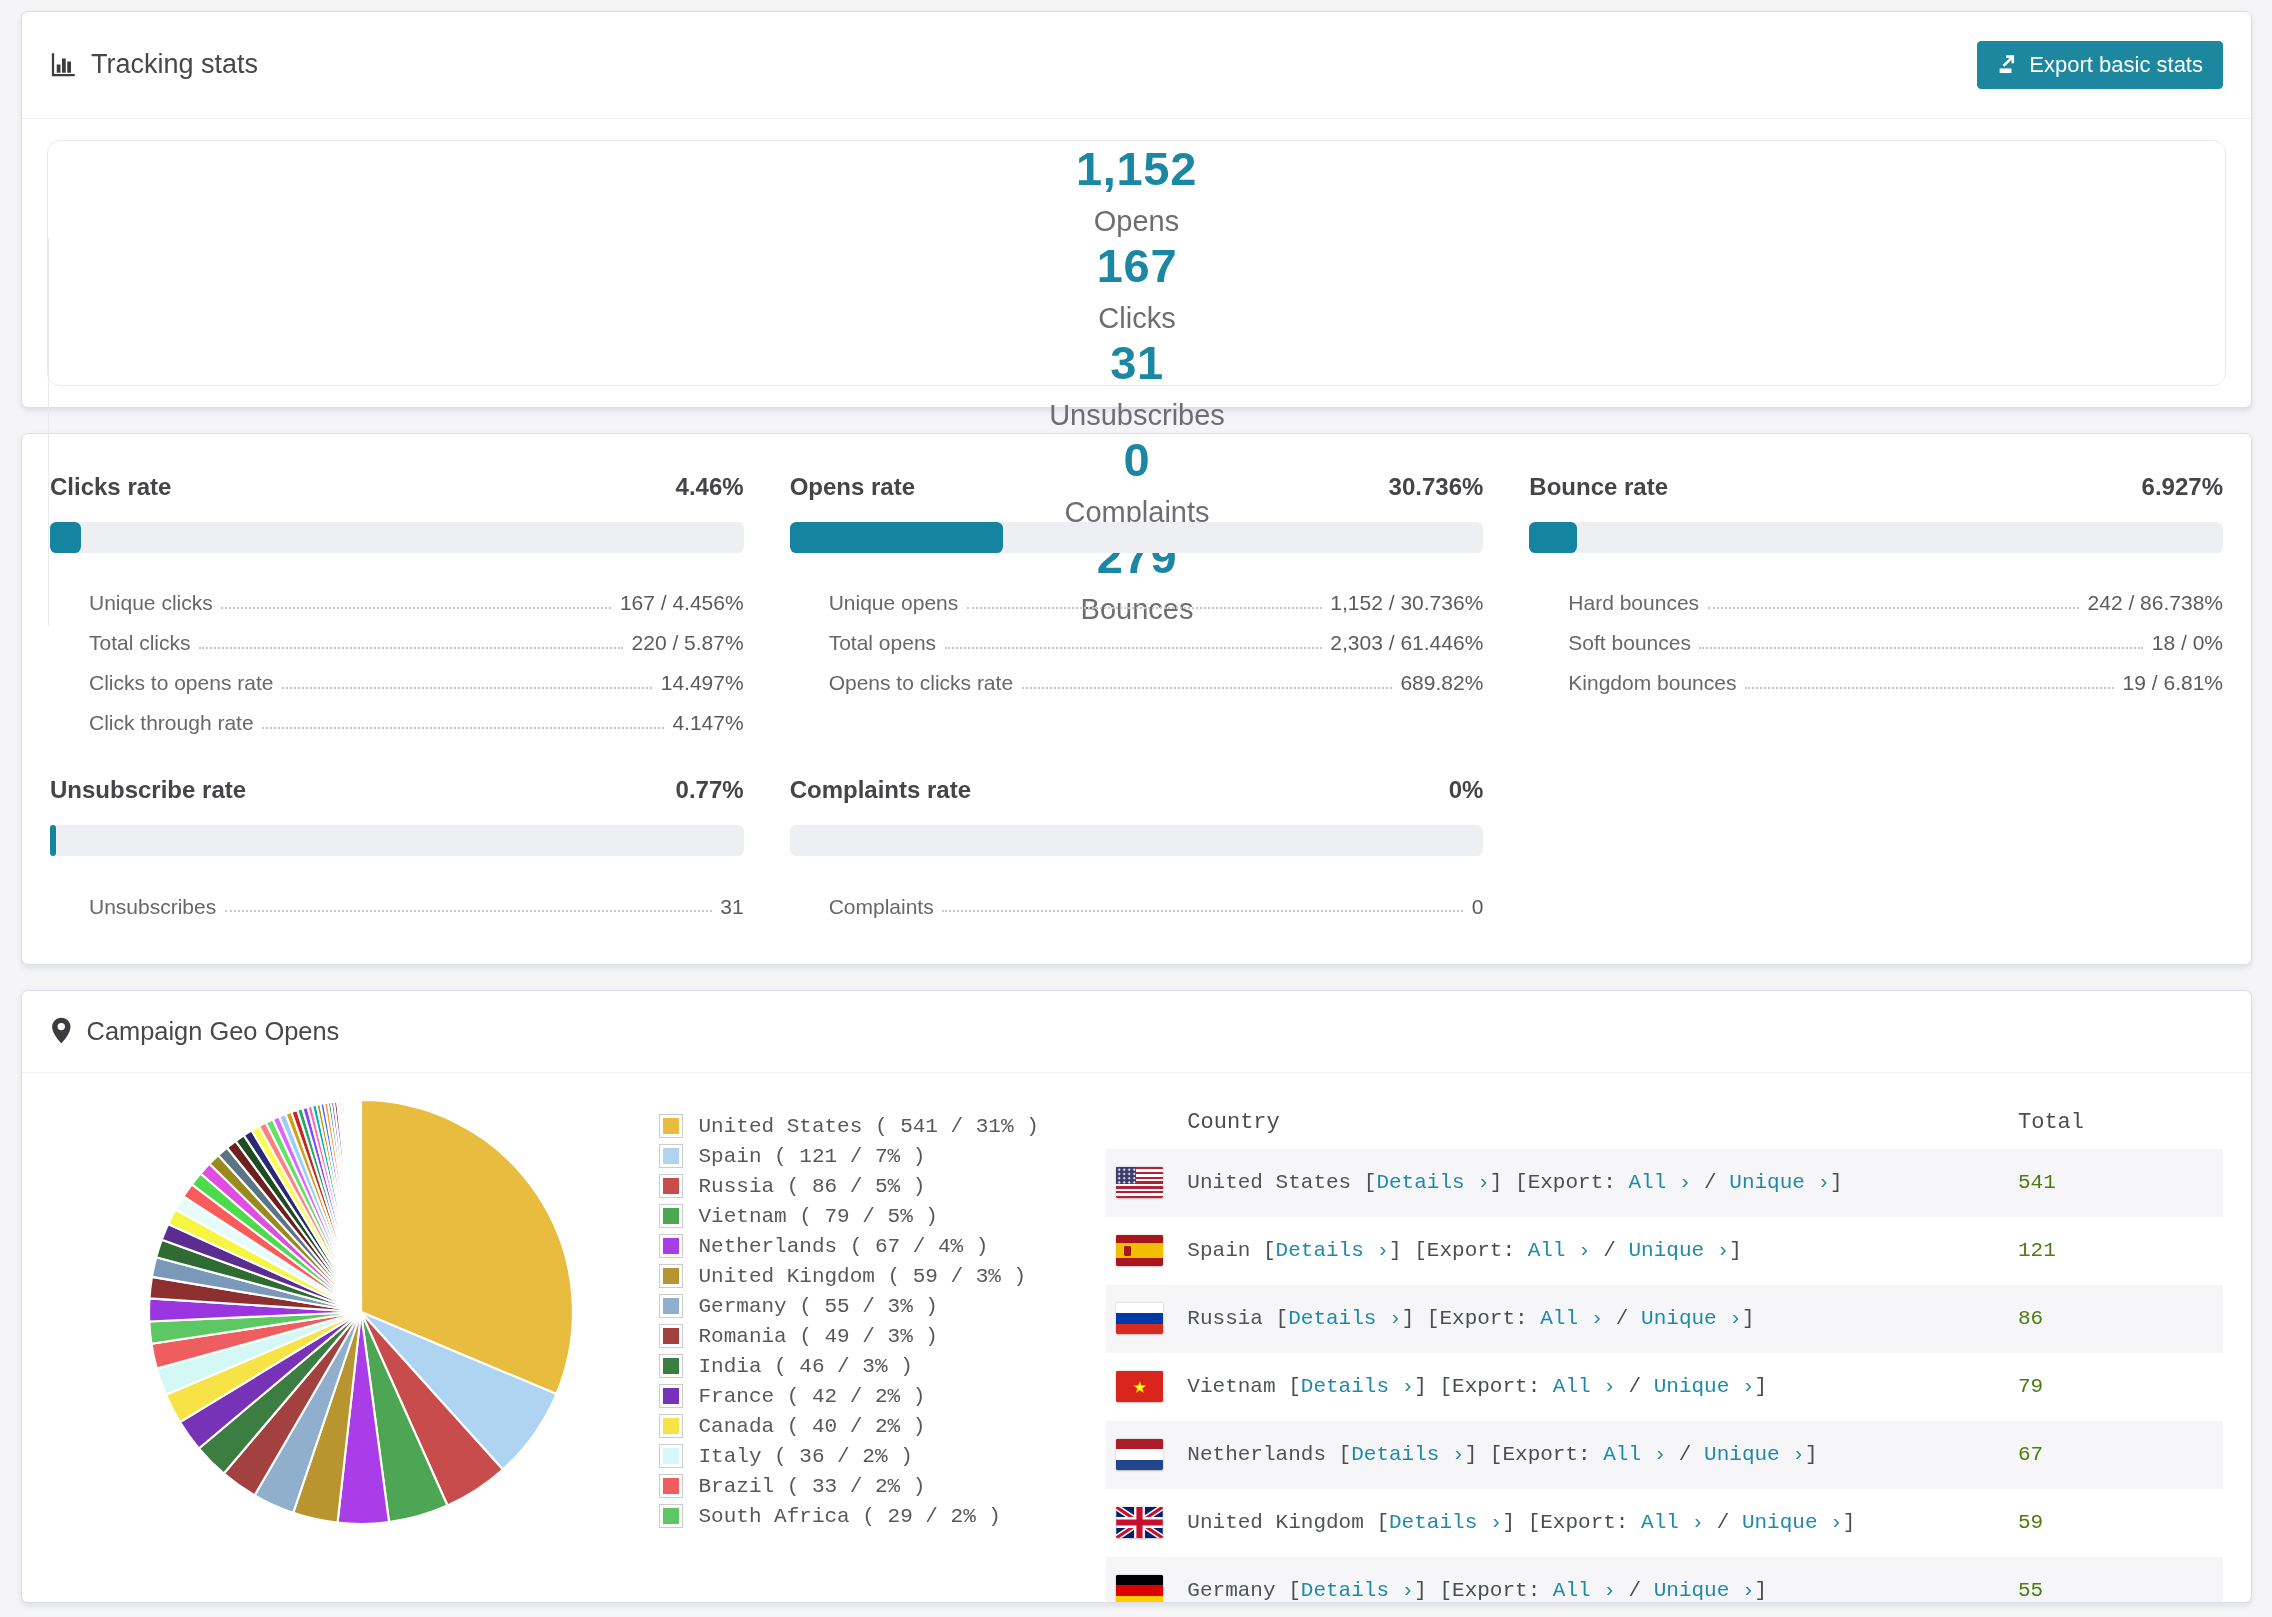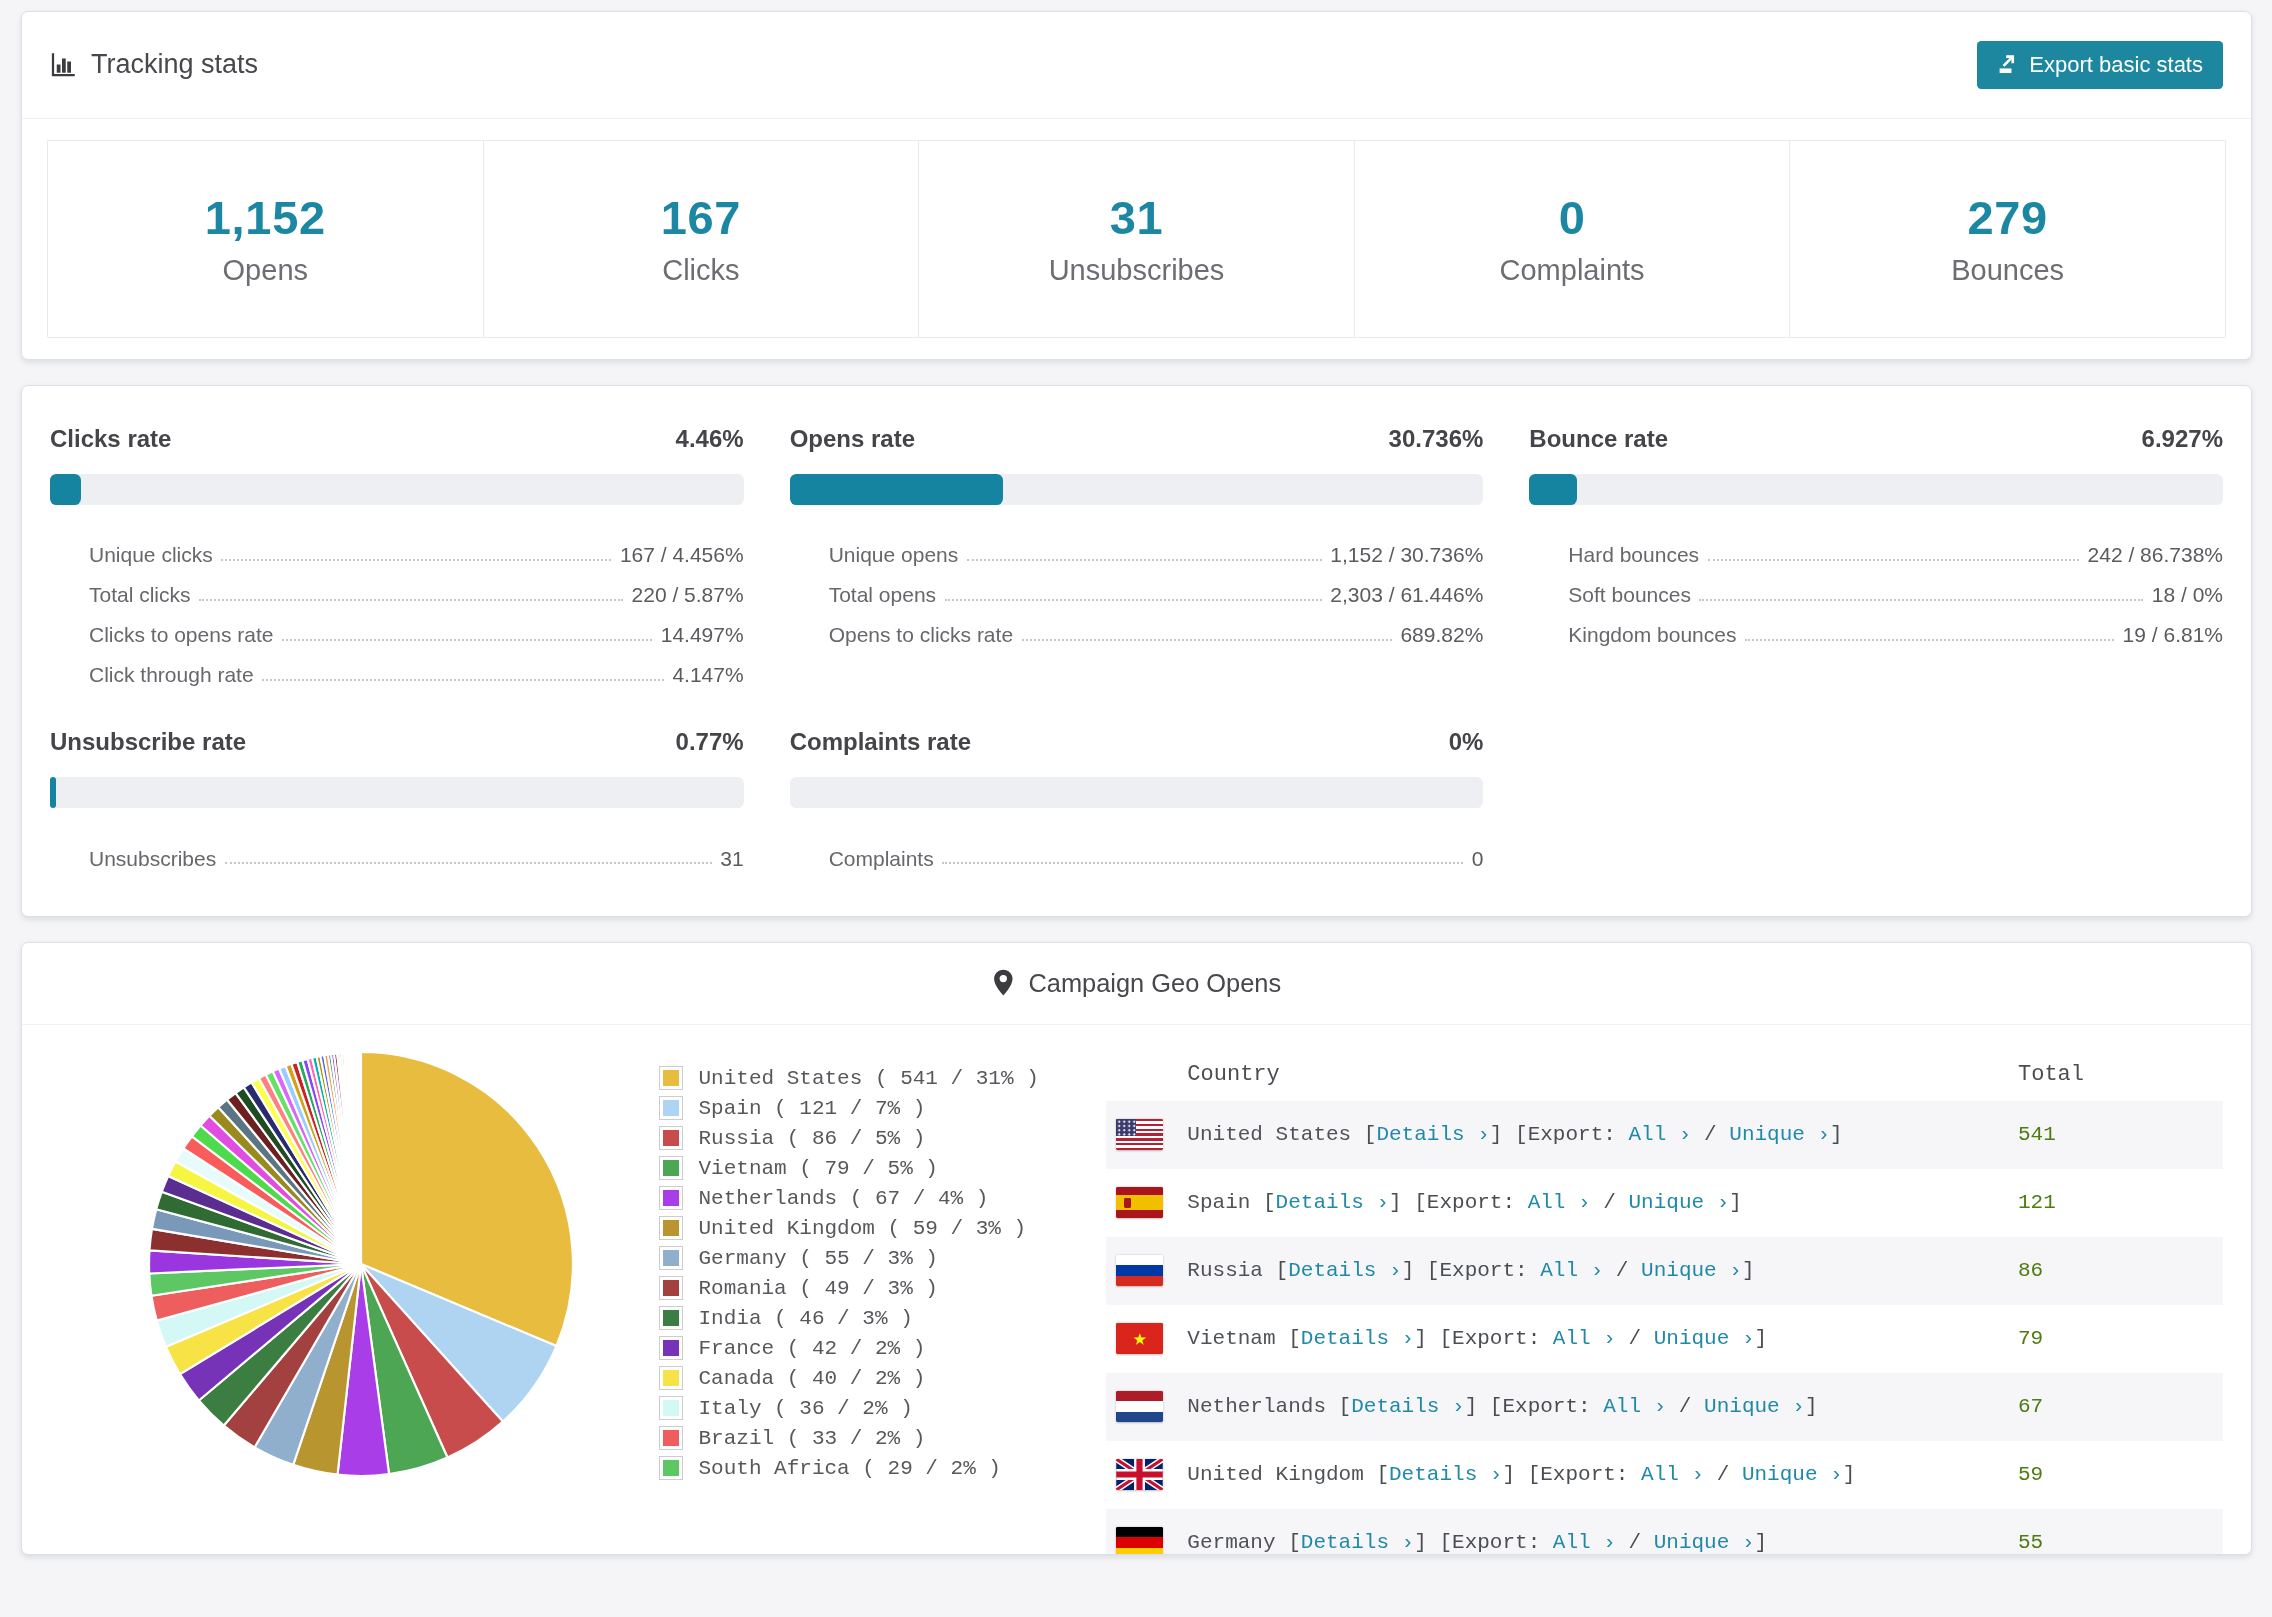--- a/index.html
+++ b/index.html
@@ -14,39 +14,39 @@
     box-shadow:0 2.1px 5.6px rgba(100,110,130,.16);
   }
   
   .card-header{display:flex;align-items:center;height:107px;padding:16px 28px;border-bottom:1.4px solid #f0f0f2;}
   .header-title{display:flex;align-items:center;gap:14px;font-size:27px;color:#47474c;font-weight:500;}
   .export-btn{
     margin-left:auto;background:#1d87a0;color:#fff;font-size:22px;height:48px;
     padding:0 20px;border-radius:4.2px;display:flex;align-items:center;gap:11.3px;border:none;
     font-family:inherit;cursor:pointer;
   }
-  .stats-row{display:flex;margin:21px 25px;border:1.4px solid #eaeaee;border-radius:1px;height:198px;background:#fff;}
+  .stats-row{display:flex;margin:21px 25px;border:1.4px solid #eaeaee;border-radius:13px;height:246px;background:#fff;flex-direction:column;}
   .stat-cell{flex:1;display:flex;flex-direction:column;justify-content:center;align-items:center;border-left:1.4px solid #eaeaee;}
   .stat-cell:first-child{border-left:none;}
   .stat-value{font-size:47px;font-weight:800;color:#1b87a2;letter-spacing:0.7px;}
   .stat-label{font-size:29px;color:#6d6d73;margin-top:9px;}
   
   .rates-card{margin-top:25px;padding:39px 28px 45px;}
   .rates-grid{display:grid;grid-template-columns:1fr 1fr 1fr;column-gap:46px;}
   .rates-grid.second{margin-top:41px;}
   .rate-title-row{display:flex;justify-content:space-between;align-items:baseline;font-size:24px;font-weight:700;color:#454549;}
   .rate-bar{margin-top:21px;height:31px;background:#edeff2;border-radius:6.4px;position:relative;}
   .rate-fill{height:100%;background:#1484a0;border-radius:6.4px;}
   .rate-rows{margin-top:22.6px;margin-left:39px;}
   .rate-row{display:flex;align-items:flex-end;font-size:21px;color:#67676c;height:40px;}
   .rate-row .dots{flex:1;border-bottom:2.1px dotted #c6c6cb;margin:0 8.5px 6.4px;}
   .rate-row .val{color:#5a5a5f;white-space:nowrap;}
   
   .geo-card{margin-top:25px;height:613px;overflow:hidden;}
-  .geo-header{display:flex;align-items:center;height:82px;padding:0 28px;border-bottom:1.4px solid #f0f0f2;justify-content:center;}
+  .geo-header{display:flex;align-items:center;height:82px;padding:0 28px;border-bottom:1.4px solid #f0f0f2;}
   .geo-title{display:flex;align-items:center;gap:14px;font-size:25.4px;color:#47474c;font-weight:500;}
   .geo-content{display:flex;align-items:flex-start;padding:20px 28px 0 21px;font-family:Liberation Mono, monospace;}
   .pie-wrap{width:438px;height:438px;margin-left:99px;flex:0 0 auto;}
   .legend{list-style:none;margin:18.4px 0 0 79px;padding:0;flex:0 0 auto;}
   .legend-item{display:flex;align-items:center;gap:15.5px;height:30px;font-size:21px;color:#58585c;cursor:pointer;}
   .swatch{width:24px;height:24px;border:1.4px solid #cccccf;padding:2.8px;background-clip:content-box;flex:0 0 auto;}
   .geo-table{flex:1;margin-left:67px;margin-top:4.2px;font-size:21px;color:#4f5257;}
   .t-row{display:grid;grid-template-columns:71px 1fr 191px;align-items:center;height:68px;padding:0 14px 0 10.6px;}
   .t-row.head{height:52px;color:#4a4d52;font-size:22px;}
   .t-row.striped{background:#f6f6f8;}

